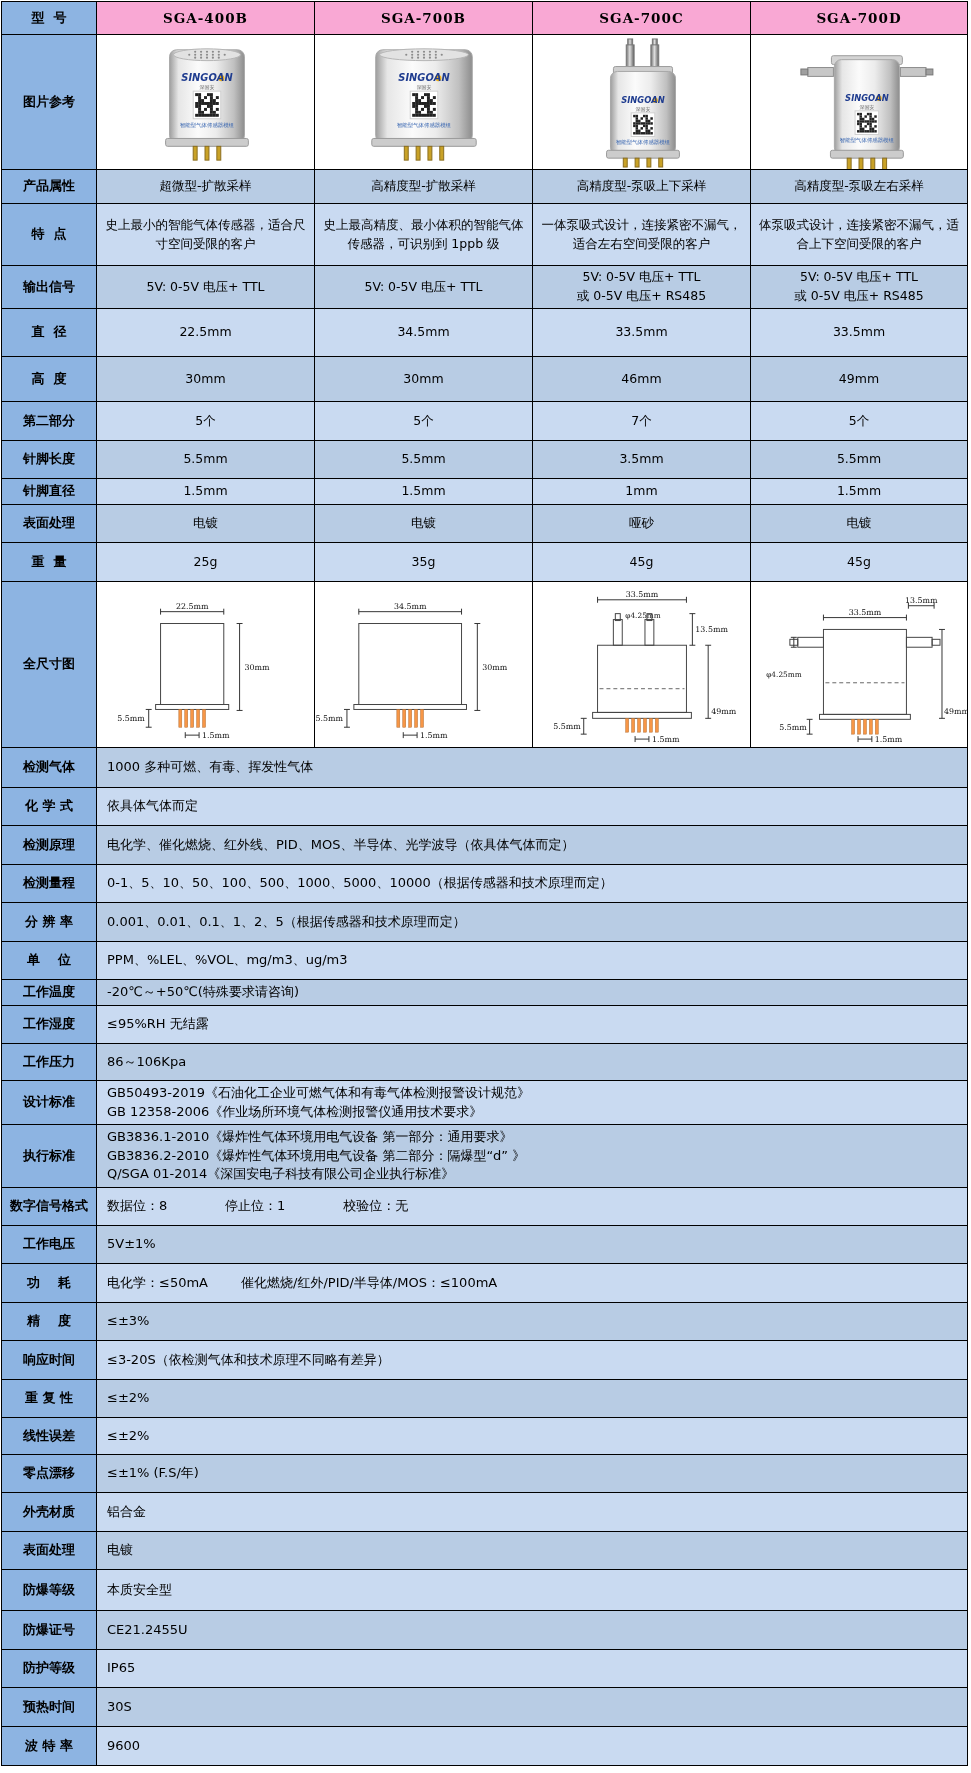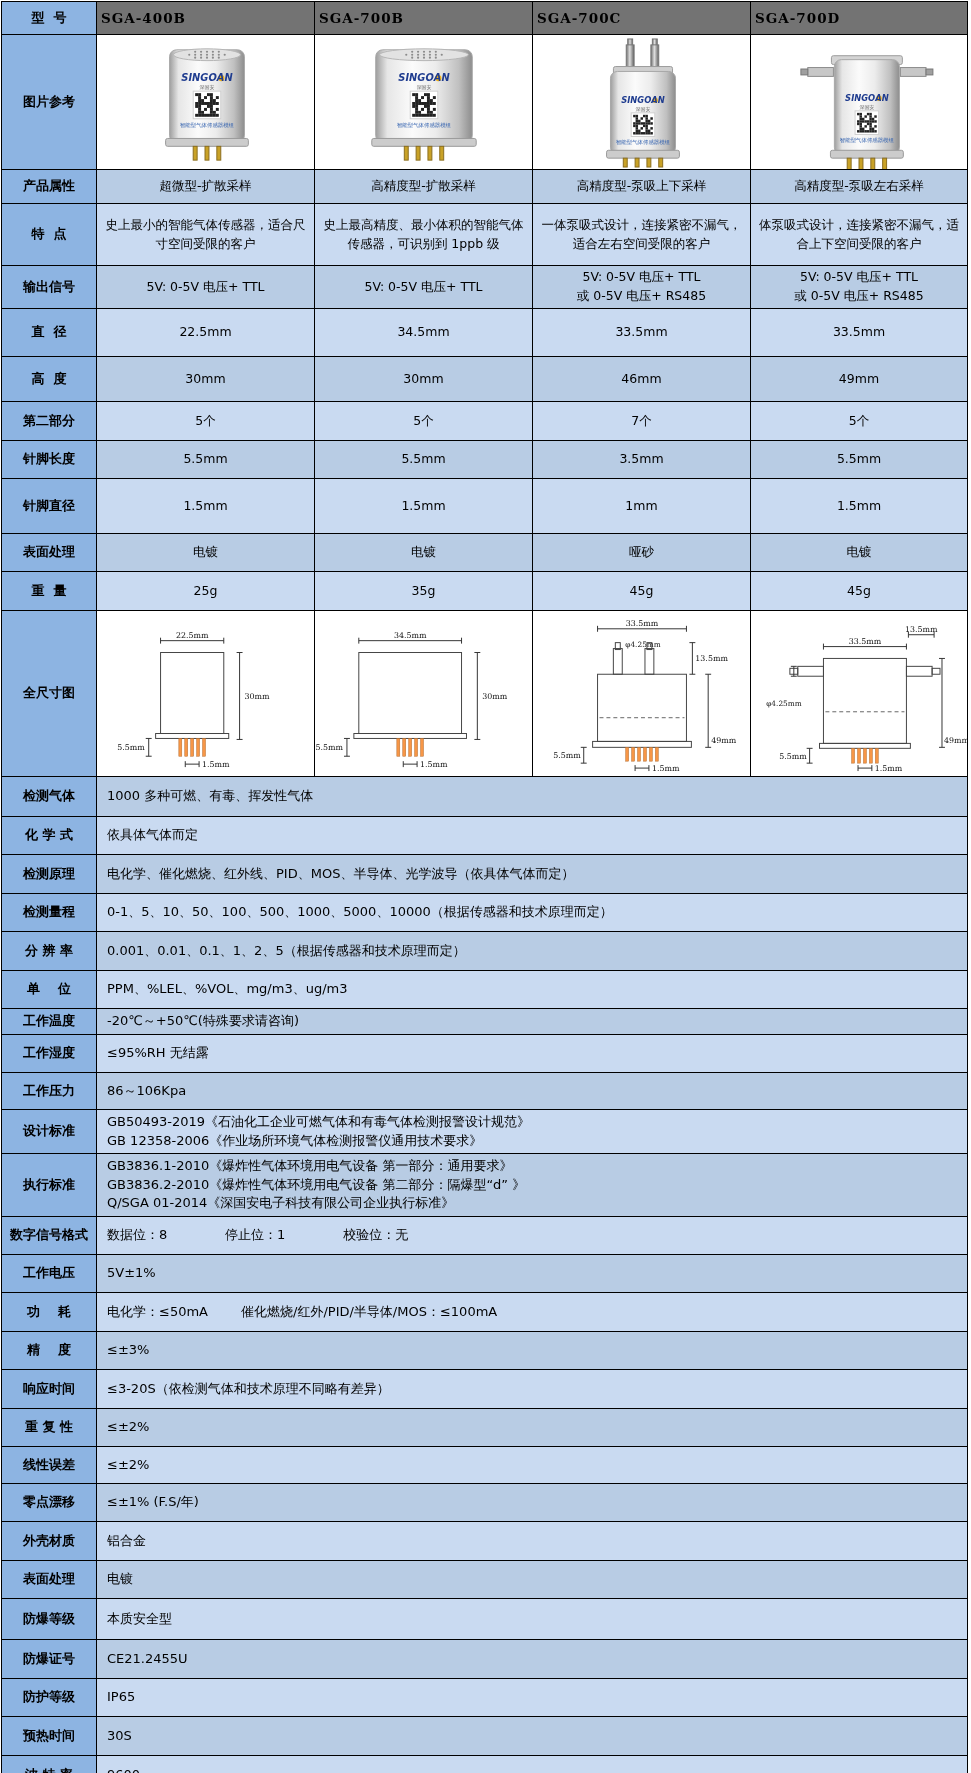--- a/index.html
+++ b/index.html
@@ -1,21 +1,21 @@
 <!DOCTYPE html>
 <html><head>
 <meta charset="utf-8">
 <style>
   html,body{margin:0;padding:0;background:#fff;}
   .page{width:971px;background:#fff;font-family:"DejaVu Sans","Liberation Sans",sans-serif;color:#000;}
   table.spec{border-collapse:collapse;table-layout:fixed;width:966px;margin:1px 0 0 1px;}
   td,th{border:1px solid #000;padding:0 4px;overflow:hidden;vertical-align:middle;}
   th{font-weight:bold;}
   .label{background:#8DB4E2;font-weight:bold;font-size:13px;text-align:center;white-space:pre-wrap;line-height:1.3;}
-  .model{font-size:13.5px;text-align:left;letter-spacing:1px;background:#737373;font-family:"DejaVu Serif","Liberation Serif",serif;}
+  .model{font-size:13.5px;text-align:center;letter-spacing:1px;background:#f9a8d4;font-family:"DejaVu Serif","Liberation Serif",serif;}
   .value{font-size:12.5px;text-align:center;white-space:pre-wrap;line-height:1.5;}
   .fullvalue{font-size:13px;text-align:left;padding-left:10px;white-space:pre-wrap;line-height:1.45;font-family:"DejaVu Sans","Liberation Sans",sans-serif;}
   tr.dark td.value,tr.dark td.fullvalue{background:#B8CCE4;}
   tr.light td.value,tr.light td.fullvalue{background:#C9DAF1;}
   td.photo-cell,td.diagram-cell{background:#fff;padding:0;text-align:center;}
   td.photo-cell svg,td.diagram-cell svg{display:block;}
 </style>
 </head>
 <body>
 
@@ -408,21 +408,21 @@
           <td class="value">7个</td>
           <td class="value">5个</td>
         </tr>
         <tr class="dark" style="height: 38px;">
           <td class="label">针脚长度</td>
           <td class="value">5.5mm</td>
           <td class="value">5.5mm</td>
           <td class="value">3.5mm</td>
           <td class="value">5.5mm</td>
         </tr>
-        <tr class="light" style="height: 55px; padding-left: 8px;">
+        <tr class="light" style="height: 26px; padding-left: 8px;">
           <td class="label">针脚直径</td>
           <td class="value">1.5mm</td>
           <td class="value">1.5mm</td>
           <td class="value">1mm</td>
           <td class="value">1.5mm</td>
         </tr>
         <tr class="dark" style="height: 38px;">
           <td class="label">表面处理</td>
           <td class="value">电镀</td>
           <td class="value">电镀</td>

